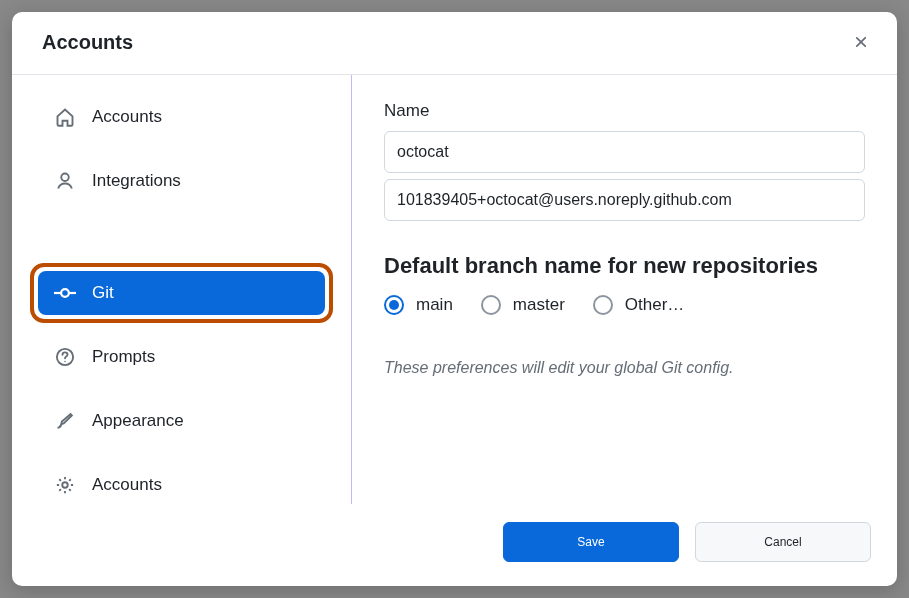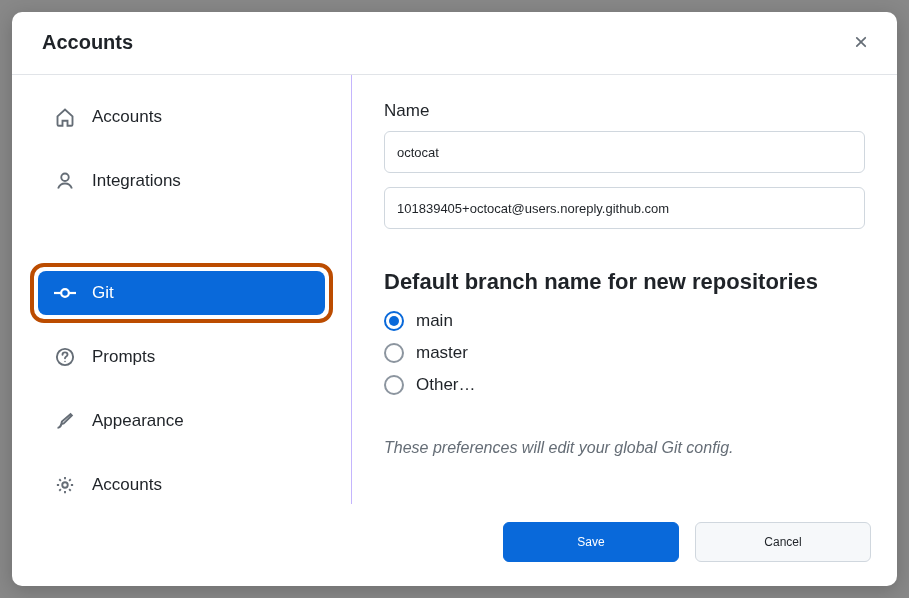--- a/index.html
+++ b/index.html
@@ -85,34 +85,34 @@
   .field-label {
     font-size: 17px;
     color: #1f2328;
     margin-bottom: 10px;
   }
   .text-input {
     width: 100%;
     height: 42px;
     border: 1px solid #d0d7de;
     border-radius: 6px;
-    font-size: 13px;
+    font-size: 16px;
     padding: 0 12px;
     color: #1f2328;
-    margin-bottom: 14px;
+    margin-bottom: 6px;
     outline: none;
   }
   .section-title {
     font-size: 22px;
     font-weight: 700;
     color: #1f2328;
     margin-top: 26px;
     margin-bottom: 16px;
   }
-  .radio-group { display: flex; flex-direction: column; gap: 12px; }
+  .radio-group { display: flex; flex-direction: row; gap: 28px; }
   .radio-row {
     display: flex; align-items: center; gap: 12px;
     font-size: 17px; color: #1f2328;
     cursor: pointer;
   }
   .radio-circle {
     width: 20px; height: 20px; border-radius: 50%;
     border: 2px solid #8c959f;
     display: flex; align-items: center; justify-content: center;
   }

